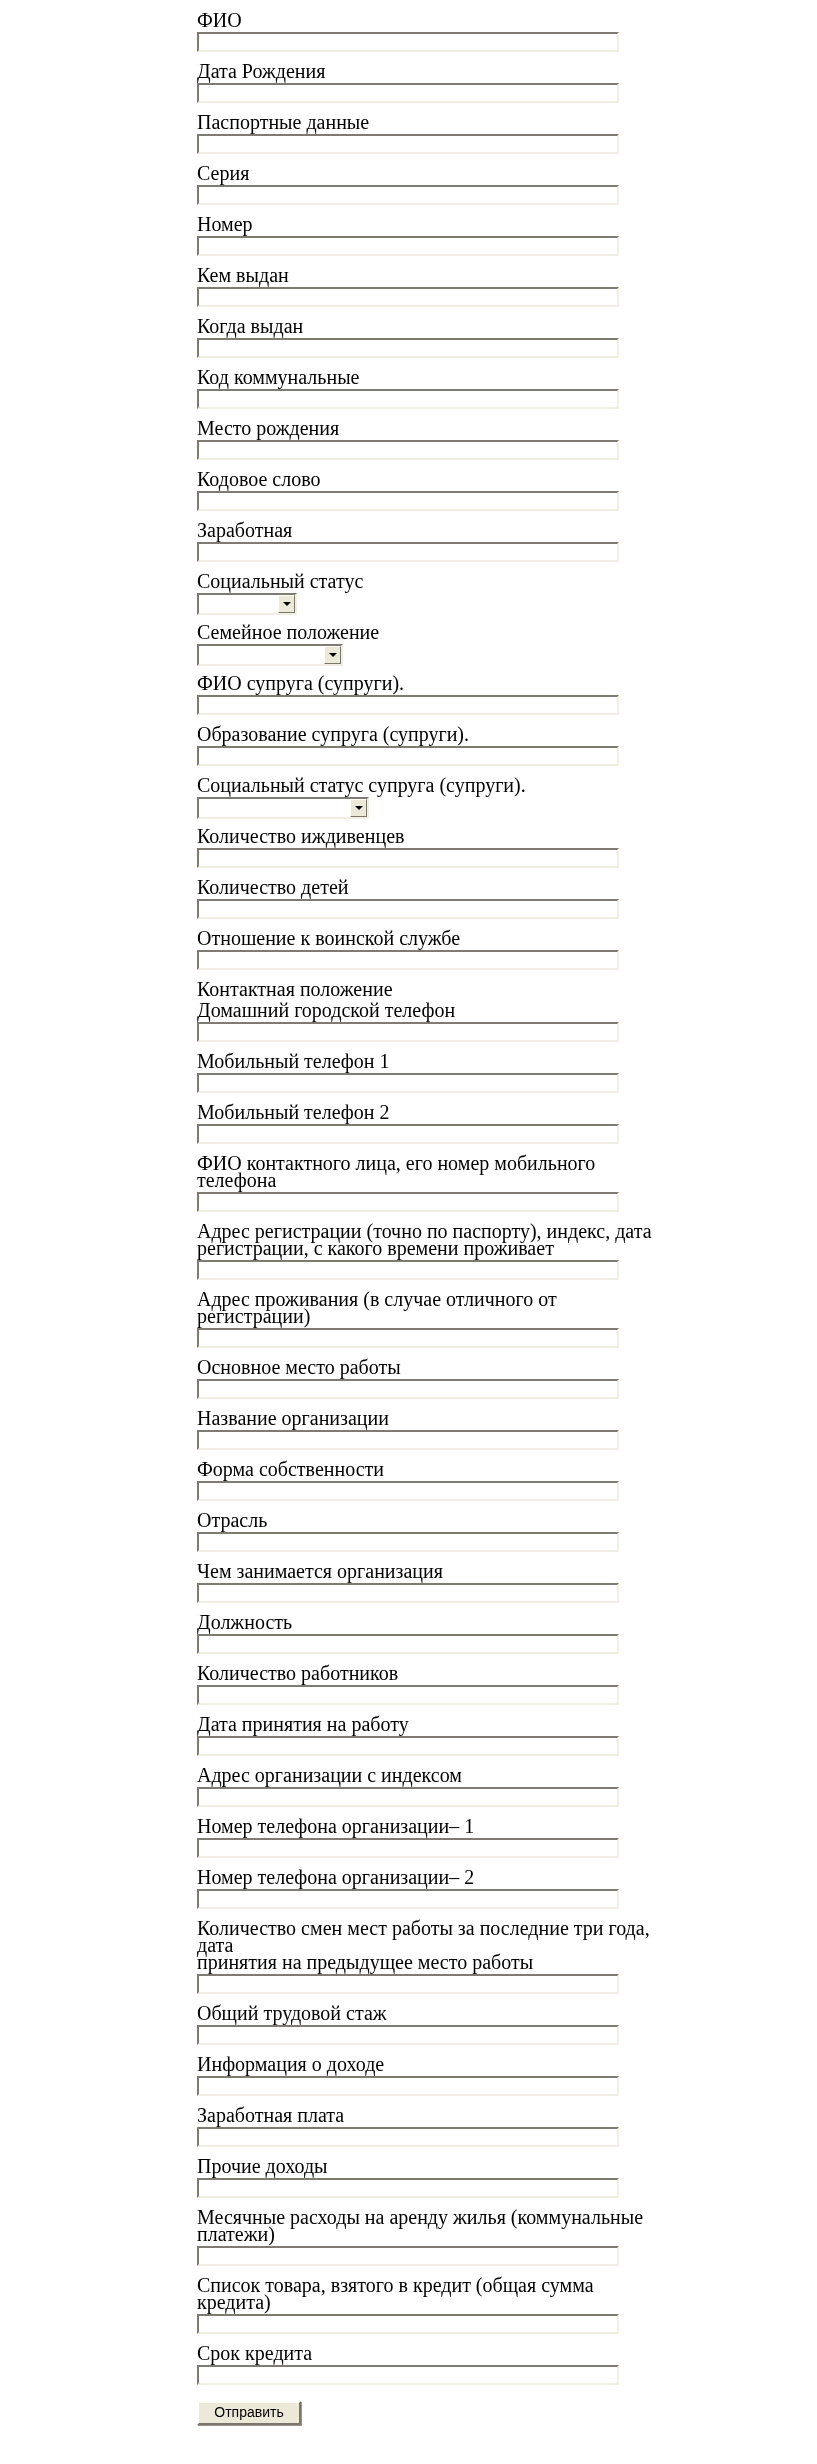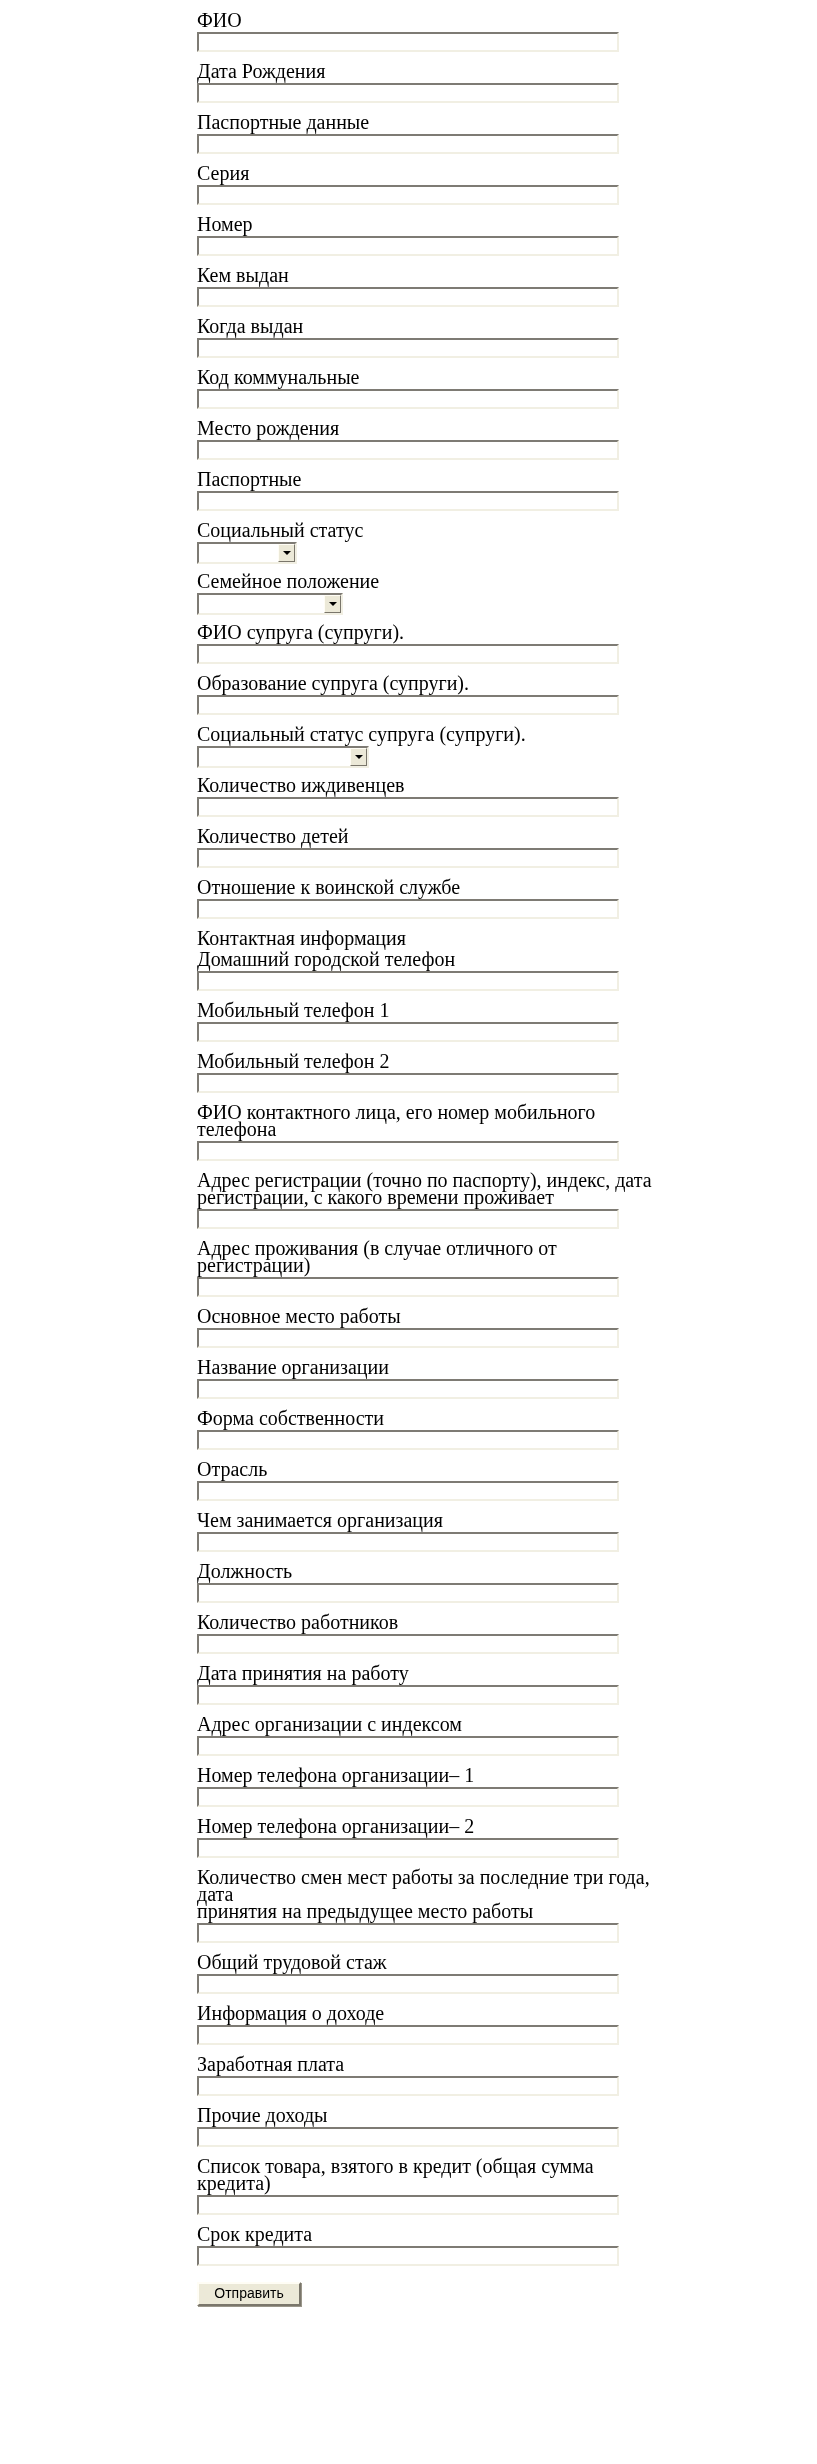--- a/index.html
+++ b/index.html
@@ -112,21 +112,25 @@
   </div>
       <div class="field-group">
     <span class="field-label">Код коммунальные</span>
     <input type="text" class="text-input" value="" style="">
   </div>
       <div class="field-group">
     <span class="field-label">Место рождения</span>
     <input type="text" class="text-input" value="" style="">
   </div>
       <div class="field-group">
-    <span class="field-label">Паспортные</span>
+    <span class="field-label">Кодовое слово</span>
+    <input type="text" class="text-input" value="" style="">
+  </div>
+      <div class="field-group">
+    <span class="field-label">Заработная</span>
     <input type="text" class="text-input" value="" style="">
   </div>
       <div class="field-group select-group">
     <span class="field-label">Социальный статус</span>
     <div class="select-box" style="width: 100px;">
       <span class="select-arrow">
             <span class="tri"></span>
           </span>
     </div>
   </div>
@@ -160,21 +164,21 @@
   </div>
       <div class="field-group">
     <span class="field-label">Количество детей</span>
     <input type="text" class="text-input" value="" style="">
   </div>
       <div class="field-group">
     <span class="field-label">Отношение к воинской службе</span>
     <input type="text" class="text-input" value="" style="">
   </div>
       <div class="heading-group">
-    <span class="section-heading">Контактная информация</span>
+    <span class="section-heading">Контактная положение</span>
   </div>
       <div class="field-group">
     <span class="field-label">Домашний городской телефон</span>
     <input type="text" class="text-input" value="" style="">
   </div>
       <div class="field-group">
     <span class="field-label">Мобильный телефон 1</span>
     <input type="text" class="text-input" value="" style="">
   </div>
       <div class="field-group">
@@ -250,20 +254,24 @@
       <div class="field-group">
     <span class="field-label">Информация о доходе</span>
     <input type="text" class="text-input" value="" style="">
   </div>
       <div class="field-group">
     <span class="field-label">Заработная плата</span>
     <input type="text" class="text-input" value="" style="">
   </div>
       <div class="field-group">
     <span class="field-label">Прочие доходы</span>
+    <input type="text" class="text-input" value="" style="">
+  </div>
+      <div class="field-group">
+    <span class="field-label">Месячные расходы на аренду жилья (коммунальные платежи)</span>
     <input type="text" class="text-input" value="" style="">
   </div>
       <div class="field-group">
     <span class="field-label">Список товара, взятого в кредит (общая сумма кредита)</span>
     <input type="text" class="text-input" value="" style="">
   </div>
       <div class="field-group">
     <span class="field-label">Срок кредита</span>
     <input type="text" class="text-input" value="" style="">
   </div>

